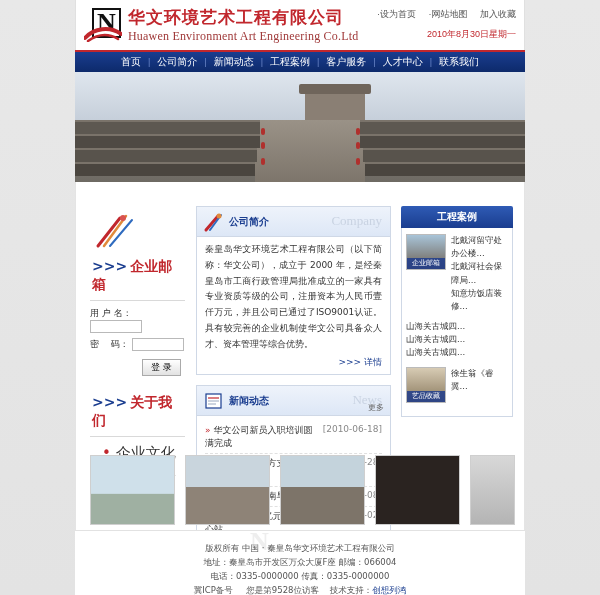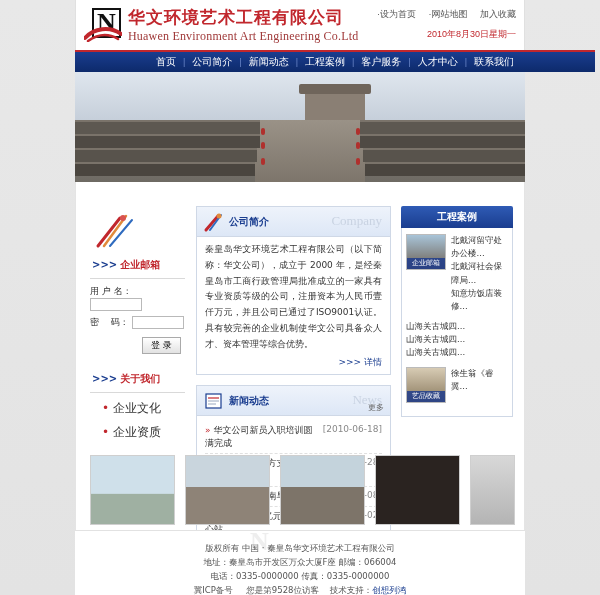--- a/index.html
+++ b/index.html
@@ -48,21 +48,21 @@
     position: absolute; right: 8px; top: 8px;
     font-size: 9px; color: #555;
   }
   .top-links span { margin-left: 10px; cursor: pointer; }
   .top-date {
     position: absolute; right: 8px; top: 28px;
     font-size: 9px; color: #c1272d;
   }
   
   .navbar {
-    position: absolute; left: 75px; top: 50px; width: 520px; height: 22px;
+    position: absolute; left: 75px; top: 50px; width: 450px; height: 22px;
     background: linear-gradient(to bottom,#1a3d8f,#0d2a6b);
     border-top: 2px solid #c1272d;
     display: flex; align-items: center; justify-content: center;
   }
   .navbar .nav-item {
     color: #fff; font-size: 10px; padding: 0 7px; cursor: pointer;
     font-family: "DejaVu Sans", sans-serif;
   }
   .navbar .nav-sep { color: #6b86c8; font-size: 9px; }
   
@@ -105,38 +105,38 @@
     border-left:1px solid #e4e4e4; border-right:1px solid #e4e4e4;
   }
   .content-inner { position:absolute; left:0; top:18px; width:450px; height:342px; }
 
   
   .col-left { position:absolute; left:14px; top:10px; width:95px; }
   .brush {
     position:relative; height:40px; margin-bottom:4px;
   }
   .panel-title {
-    font-size:10px; color:#c1272d; font-weight:bold;
+    font-size:14px; color:#c1272d; font-weight:bold;
     font-family:"DejaVu Sans",sans-serif;
     padding:4px 0 4px 2px;
   }
   .panel-title .arrows { color:#1a3d8f; margin-right:3px; font-weight:bold; }
   .hr-dot { height:1px; background:#d9d9d9; margin:2px 0 6px 0; }
   .form-row { font-size:9px; color:#333; margin-bottom:5px; font-family:"DejaVu Sans",sans-serif;}
   .form-row input {
     width:52px; height:13px; font-size:9px; border:1px solid #b9b9b9; vertical-align:middle;
     padding:0 2px;
   }
   .btn-login {
     margin-left:52px; font-size:9px; padding:1px 8px; border:1px solid #aaa;
     background:linear-gradient(to bottom,#fff,#e2e2e2); cursor:pointer;
     font-family:"DejaVu Sans",sans-serif;
   }
   .left-link {
-    font-size:12px; color:#333; margin:7px 0 0 12px; cursor:pointer;
+    font-size:15px; color:#333; margin:7px 0 0 12px; cursor:pointer;
     font-family:"DejaVu Sans",sans-serif;
   }
   .left-link:before { content:"• "; color:#c1272d; }
 
   
   .col-mid { position:absolute; left:120px; top:6px; width:195px; }
   .box {
     border:1px solid #cfd8e6; background:#fff; margin-bottom:10px;
   }
   .box-head {

